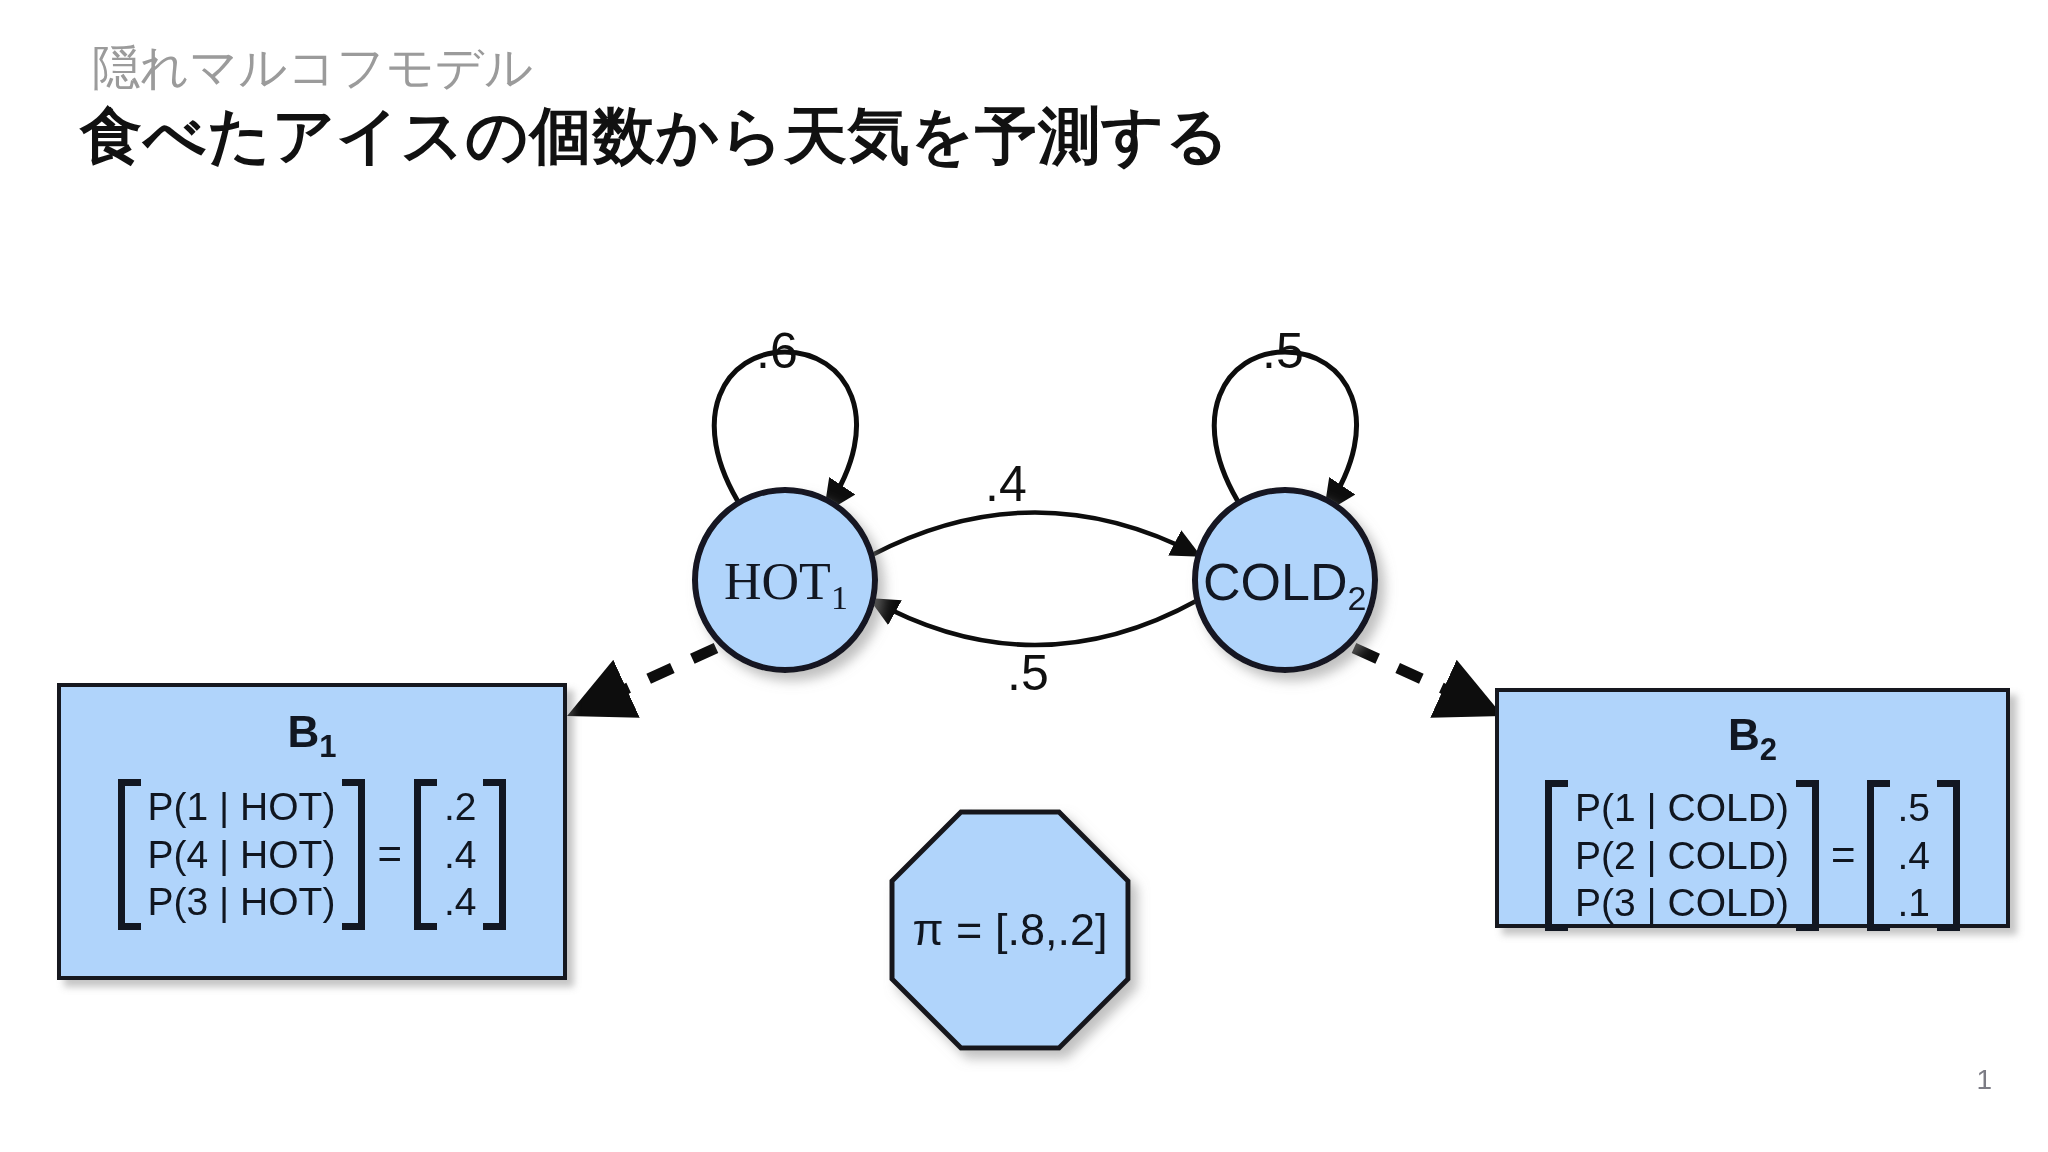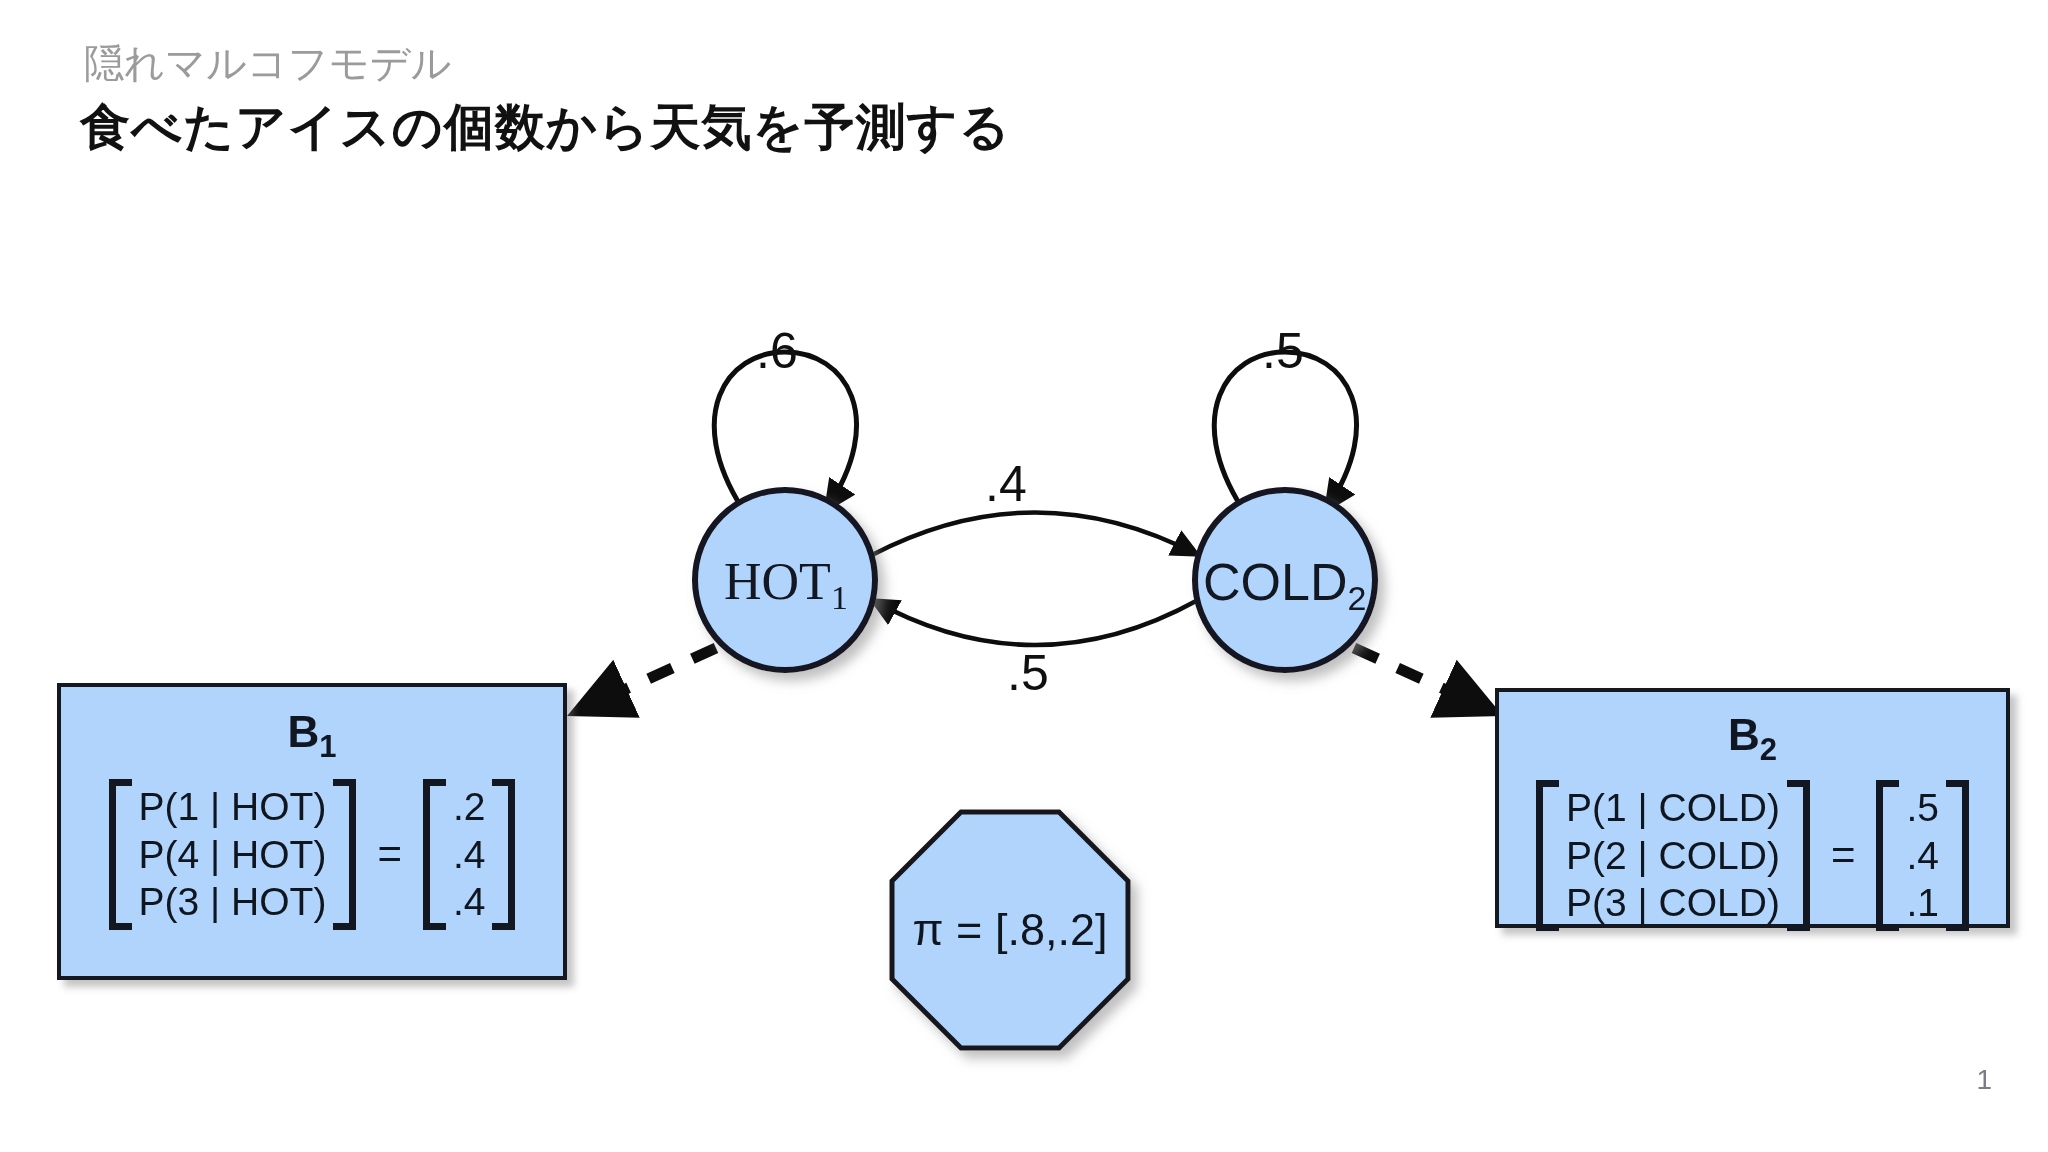--- a/index.html
+++ b/index.html
@@ -12,33 +12,33 @@
     width: 2048px;
     height: 1152px;
     background: #ffffff;
     overflow: hidden;
     font-family: "Liberation Sans", sans-serif;
   }
 
   
   #subtitle {
     position: absolute;
-    left: 84px;
+    left: 92px;
     top: 36px;
-    font-size: 40px;
+    font-size: 48px;
     color: #9b9b9b;
     letter-spacing: 0px;
     white-space: nowrap;
     font-family: "DejaVu Sans", sans-serif;
   }
   #title {
     position: absolute;
     left: 80px;
     top: 94px;
-    font-size: 50px;
+    font-size: 62px;
     font-weight: 700;
     color: #111111;
     white-space: nowrap;
     letter-spacing: 1px;
     font-family: "DejaVu Sans", sans-serif;
   }
 
   
   #diagram {
     position: absolute;
@@ -90,21 +90,21 @@
     font-family: "Liberation Sans", sans-serif;
   }
   .bbox-title .sub {
     font-size: 31px;
     vertical-align: -0.32em;
   }
   .matrix-row {
     display: flex;
     align-items: center;
     justify-content: center;
-    gap: 21px;
+    gap: 12px;
   }
   .bracket {
     position: relative;
     display: inline-block;
     padding: 4px 14px;
   }
   .bracket::before,
   .bracket::after {
     content: "";
     position: absolute;

